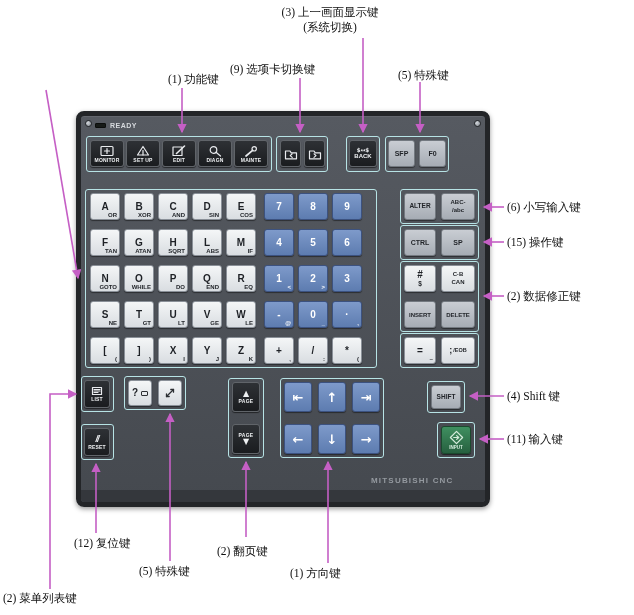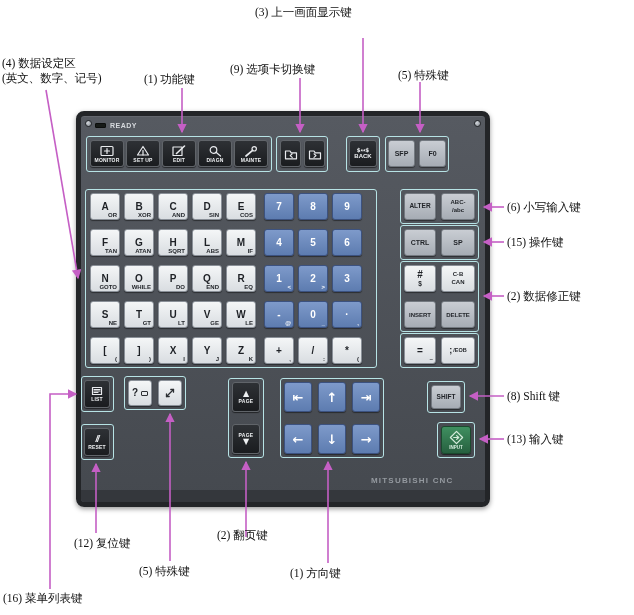--- a/index.html
+++ b/index.html
@@ -1,21 +1,21 @@
 <!DOCTYPE html>
 <html><head>
 <meta charset="utf-8">
 <style>
   *{margin:0;padding:0;box-sizing:border-box}
   html,body{background:#fff}
   body{font-family:"Liberation Sans",sans-serif}
   .scene{position:relative;width:634px;height:615px;background:#fff;overflow:hidden}
 
   .callout{position:absolute;font-family:"Liberation Serif",serif;font-size:11.5px;color:#101010;line-height:1.3;white-space:nowrap;z-index:30}
-  .callout.center{text-align:left}
+  .callout.center{text-align:center}
 
   .panel{position:absolute;left:76px;top:111px;width:414px;height:396px;
     background:linear-gradient(#565a61,#45494f);
     border:5px solid #232528;border-radius:8px;
     box-shadow:0 2px 5px rgba(0,0,0,.4), inset 0 1px 0 rgba(255,255,255,.08);z-index:1}
   .bezel{position:absolute;left:0;top:374px;width:404px;height:12px;background:#34373c;border-radius:0 0 4px 4px}
   .screw{position:absolute;width:7px;height:7px;border-radius:50%;
     background:radial-gradient(circle at 35% 35%, #d4d8dd, #7d838a);border:1px solid #24272b}
   .grp{position:absolute;border:1.5px solid #b7e3e5;border-radius:3px}
 
@@ -58,38 +58,35 @@
   .overlay{position:absolute;left:0;top:0;z-index:20;pointer-events:none}
   .overlay > path{stroke:#c55fc5;stroke-width:1.6;fill:none;marker-end:url(#ah)}
 </style>
 </head>
 <body>
 
 <div class="scene">
 
   <div class="callout center" style="left:255px;top:5px;width:150px">
     <div>(3) 上一画面显示键</div>
+    <div>(系统切换)</div>
   </div>
-  <div class="callout center" style="left:2px;top:56px;width:126px">
-    <div>(4) 数据设定区</div>
-    <div>(英文、数字、记号)</div>
-  </div>
-  <div class="callout" style="left:144px;top:72px">(1) 功能键</div>
+  <div class="callout" style="left:168px;top:72px">(1) 功能键</div>
   <div class="callout" style="left:230px;top:62px">(9) 选项卡切换键</div>
   <div class="callout" style="left:398px;top:68px">(5) 特殊键</div>
   <div class="callout" style="left:507px;top:200px">(6) 小写输入键</div>
   <div class="callout" style="left:507px;top:235px">(15) 操作键</div>
   <div class="callout" style="left:507px;top:289px">(2) 数据修正键</div>
-  <div class="callout" style="left:507px;top:389px">(8) Shift 键</div>
-  <div class="callout" style="left:507px;top:432px">(13) 输入键</div>
+  <div class="callout" style="left:507px;top:389px">(4) Shift 键</div>
+  <div class="callout" style="left:507px;top:432px">(11) 输入键</div>
   <div class="callout" style="left:74px;top:536px">(12) 复位键</div>
-  <div class="callout" style="left:217px;top:528px">(2) 翻页键</div>
+  <div class="callout" style="left:217px;top:544px">(2) 翻页键</div>
   <div class="callout" style="left:139px;top:564px">(5) 特殊键</div>
   <div class="callout" style="left:290px;top:566px">(1) 方向键</div>
-  <div class="callout" style="left:3px;top:591px">(16) 菜单列表键</div>
+  <div class="callout" style="left:3px;top:591px">(2) 菜单列表键</div>
 
   <div class="panel">
     <div class="screw" style="left:4px;top:4px"></div>
     <div class="screw" style="left:393px;top:4px"></div>
     <div class="screw" style="left:4px;top:379px"></div>
     <div class="screw" style="left:393px;top:379px"></div>
     <div class="bezel"></div>
 
     <div class="ready">
       <span class="led"></span>

